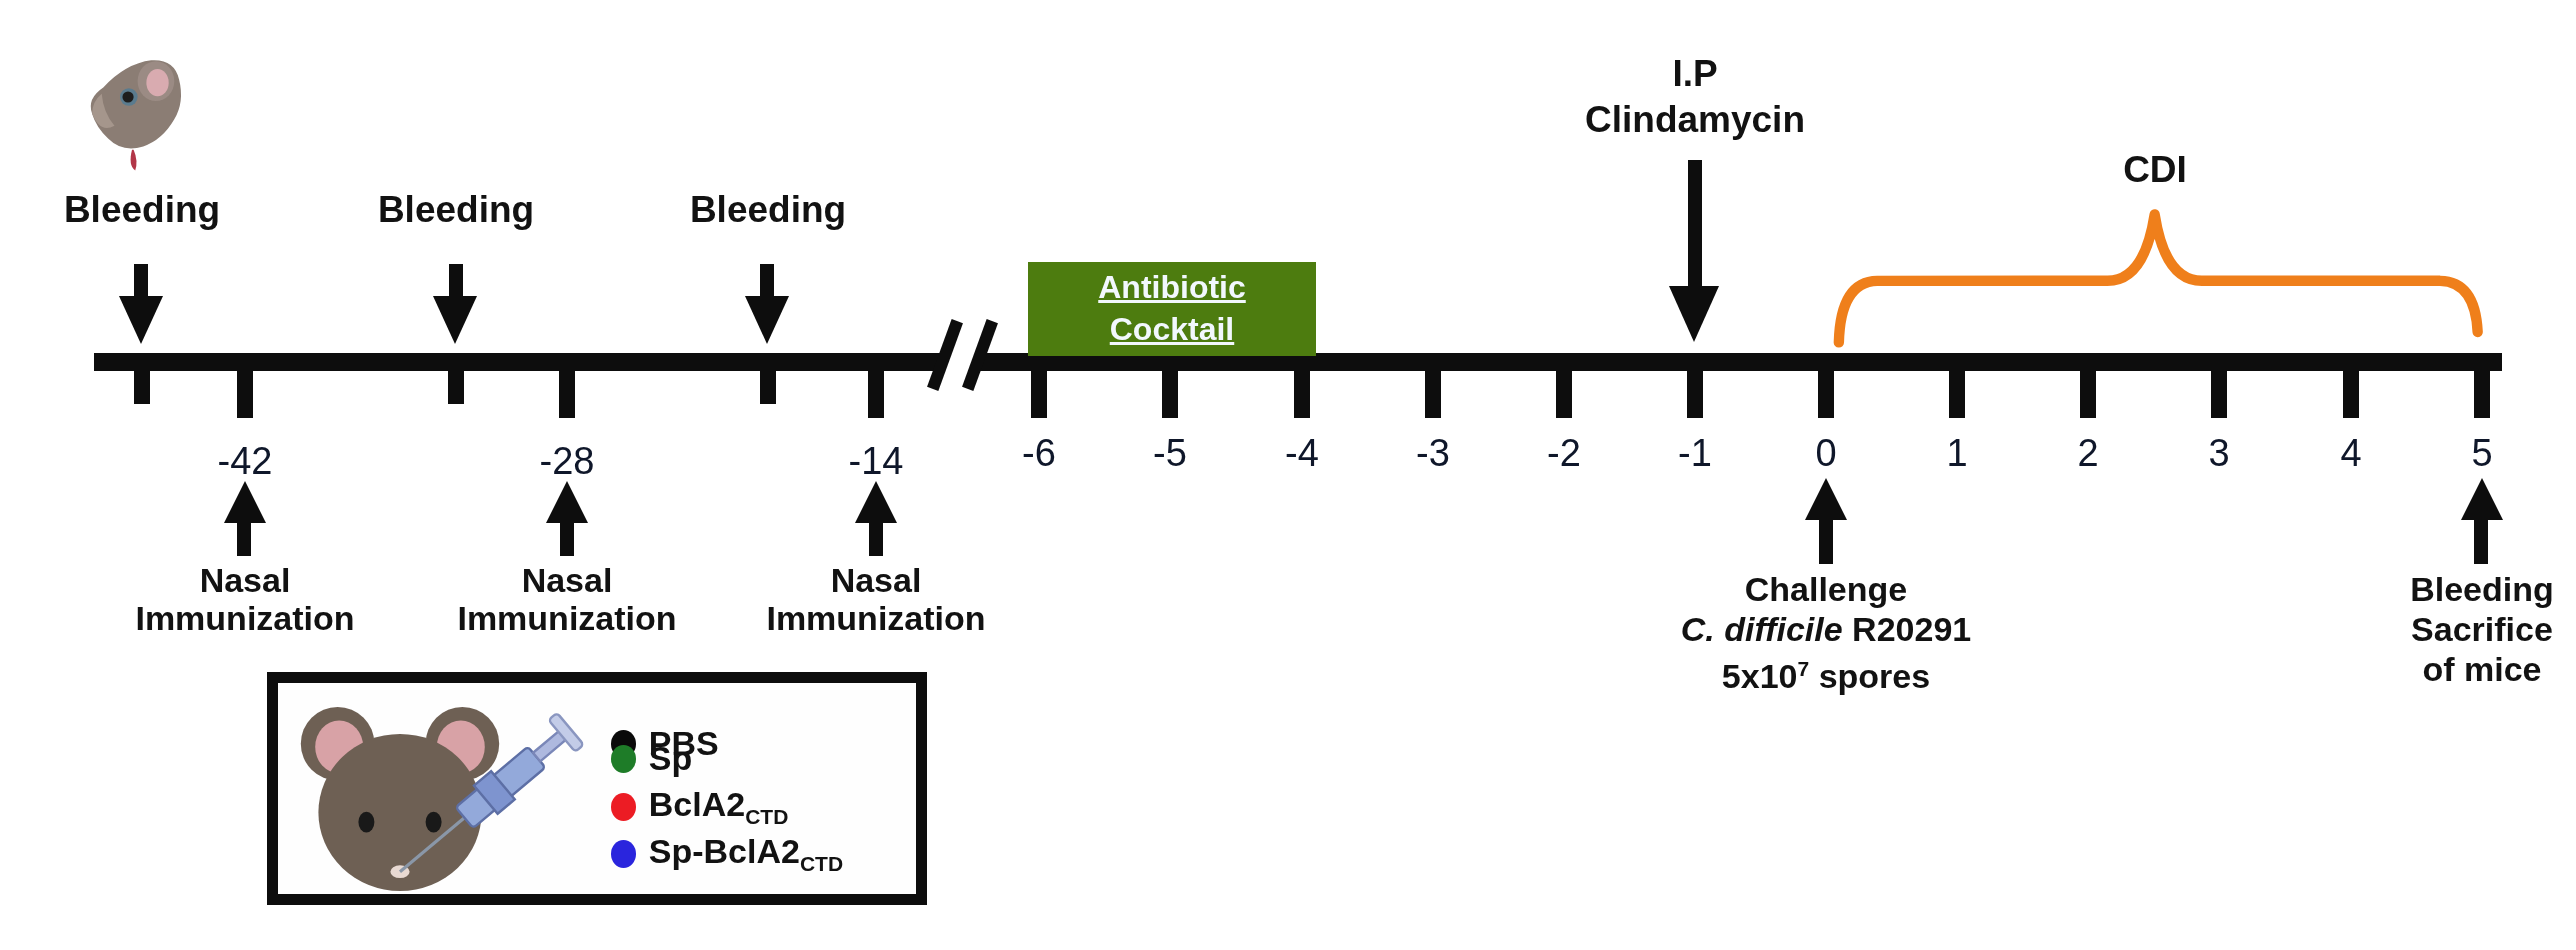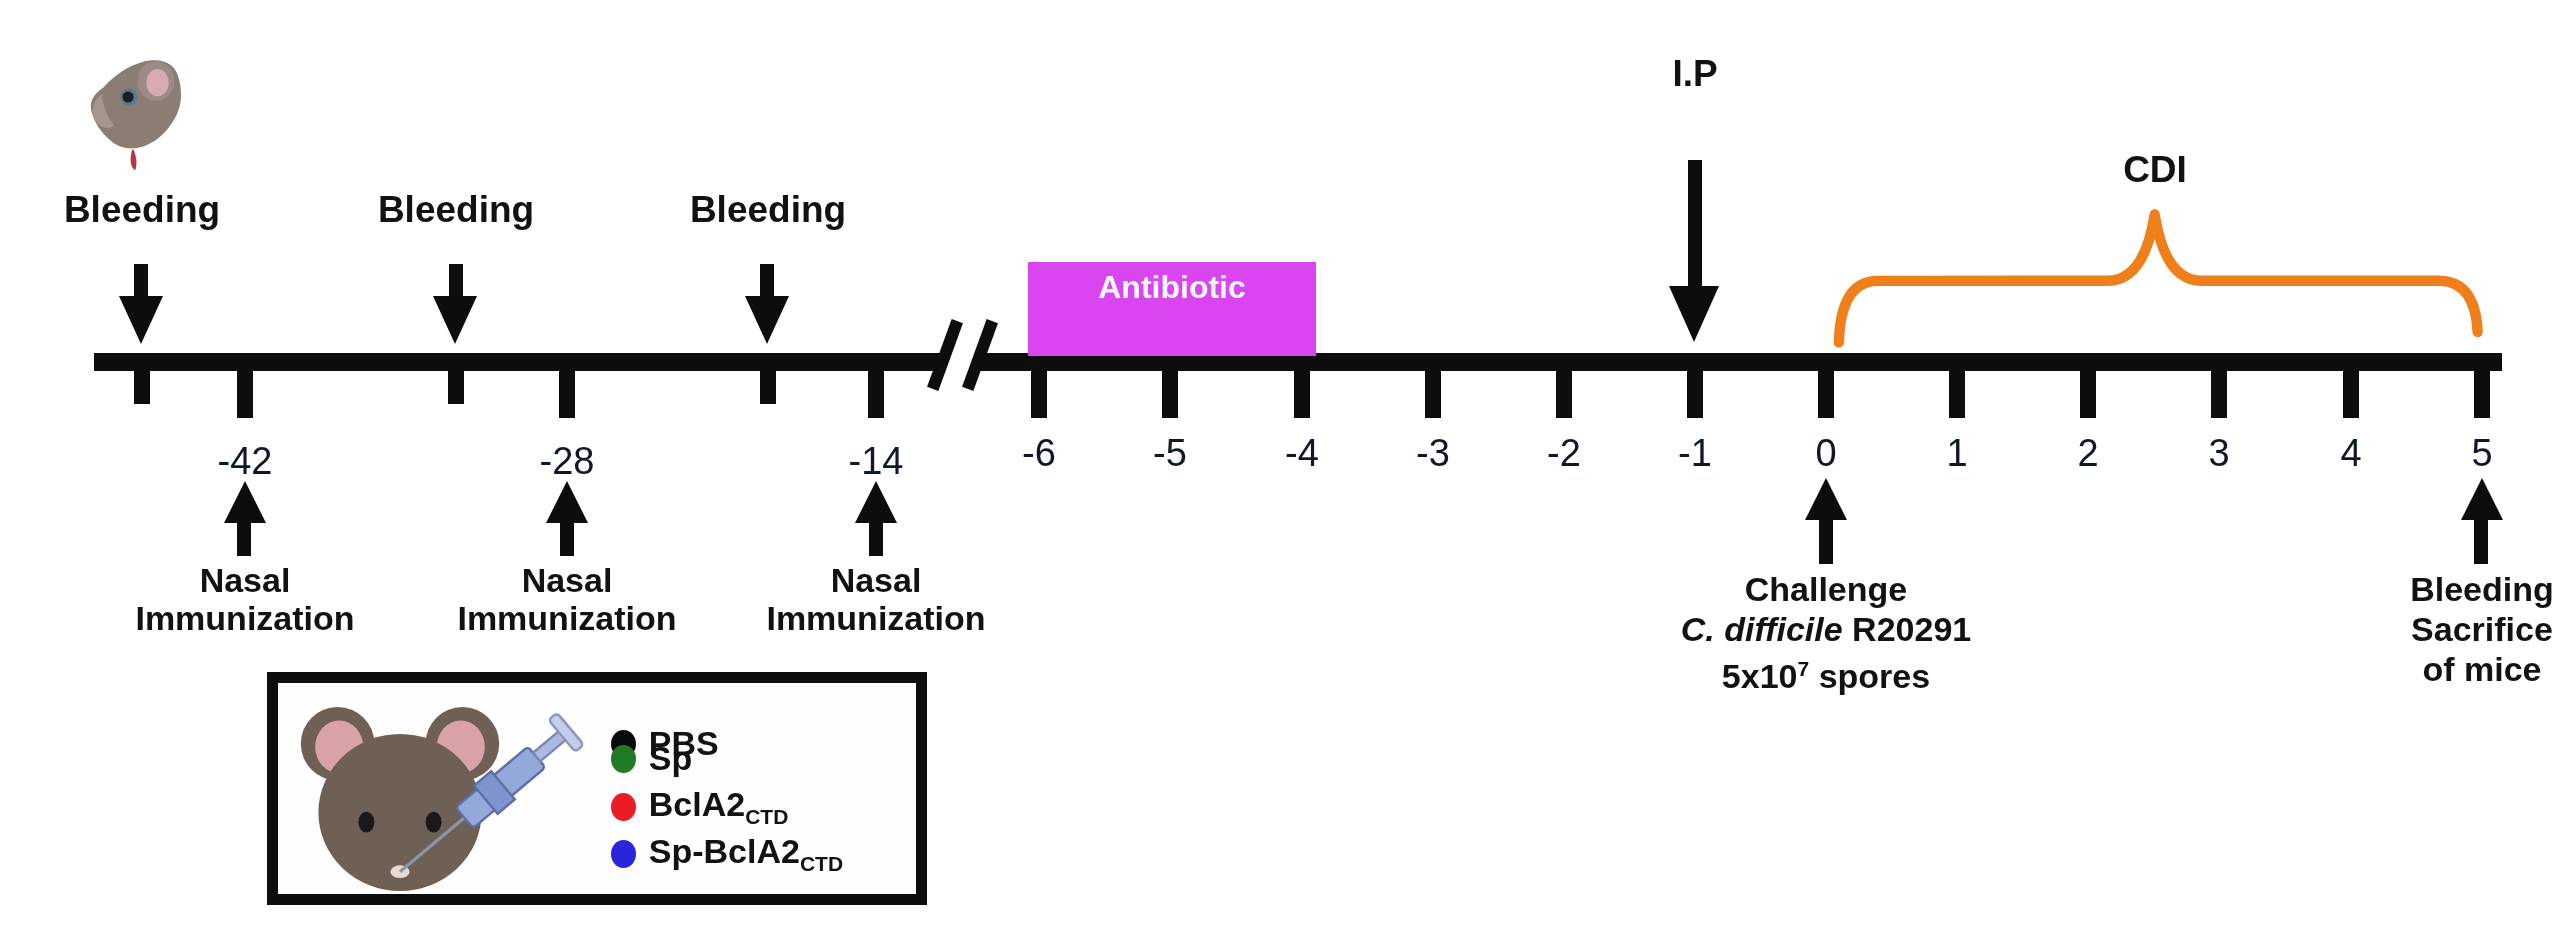--- a/index.html
+++ b/index.html
@@ -115,26 +115,28 @@
       <div class="tick long" style="left: 2080px;"></div>
       <div class="num" style="left: 2088px; top: 432px;">2</div>
       <div class="tick long" style="left: 2211px;"></div>
       <div class="num" style="left: 2219px; top: 432px;">3</div>
       <div class="tick long" style="left: 2343px;"></div>
       <div class="num" style="left: 2351px; top: 432px;">4</div>
       <div class="tick long" style="left: 2474px;"></div>
       <div class="num" style="left: 2482px; top: 432px;">5</div>
     </div>
 
-  <div class="abx-box" style="background: #d946ef;">
+  <div class="abx-box" style="background: #4d7c0f; text-decoration: underline;">
     <div>Antibiotic</div>
+    <div>Cocktail</div>
   </div>
 
   <div class="lbl ip-lbl" style="left:1695px;top:51px;">
     <div>I.P</div>
+    <div>Clindamycin</div>
   </div>
   <div class="stem" style="left:1688px;top:160px;width:14.4px;height:130px;"></div>
   <div class="head-down-big" style="left:1669px;top:286px;"></div>
 
   <div class="lbl cdi-lbl" style="left:2155px;top:149px;">CDI</div>
   <svg class="abs" style="left:0;top:0;" width="2576" height="951" viewBox="0 0 3222 1189">
     <path d="M2300 428 Q2302 352 2348 351 L2636 351 Q2682 351 2695 268 Q2708 351 2754 351 L3052 351 Q3096 352 3099 415" fill="none" stroke-width="13" stroke-linecap="round" stroke-linejoin="round" stroke="#ef7f1b"></path>
   </svg>
 
   <div class="head-up" style="left:1805px;top:478px;"></div>

